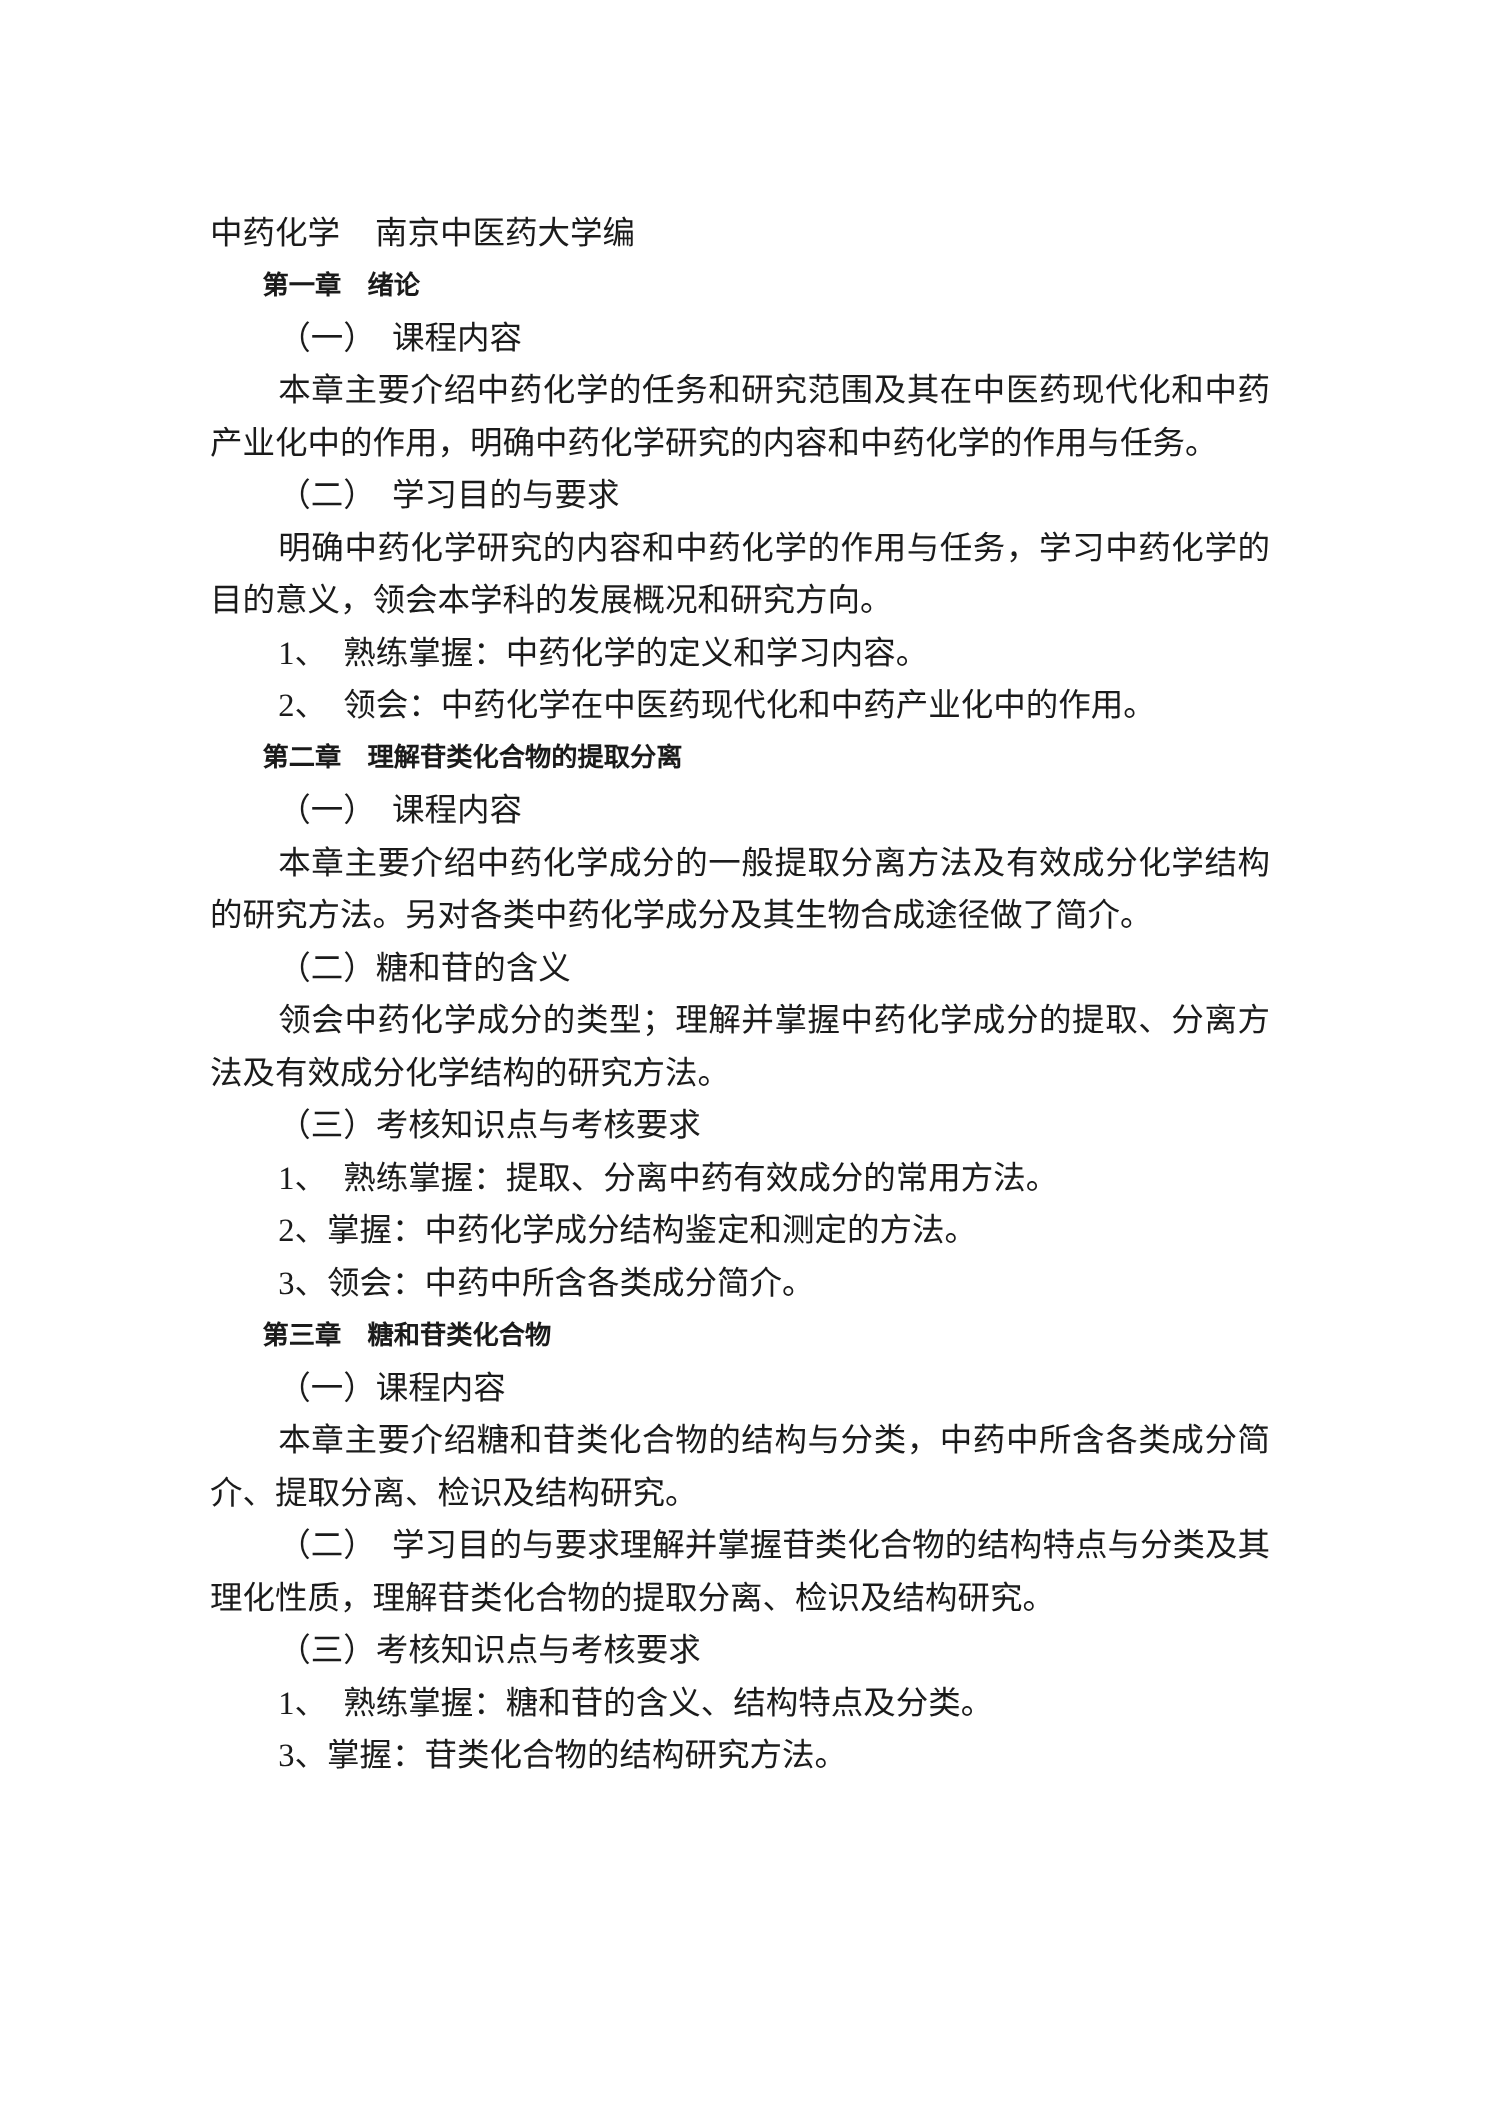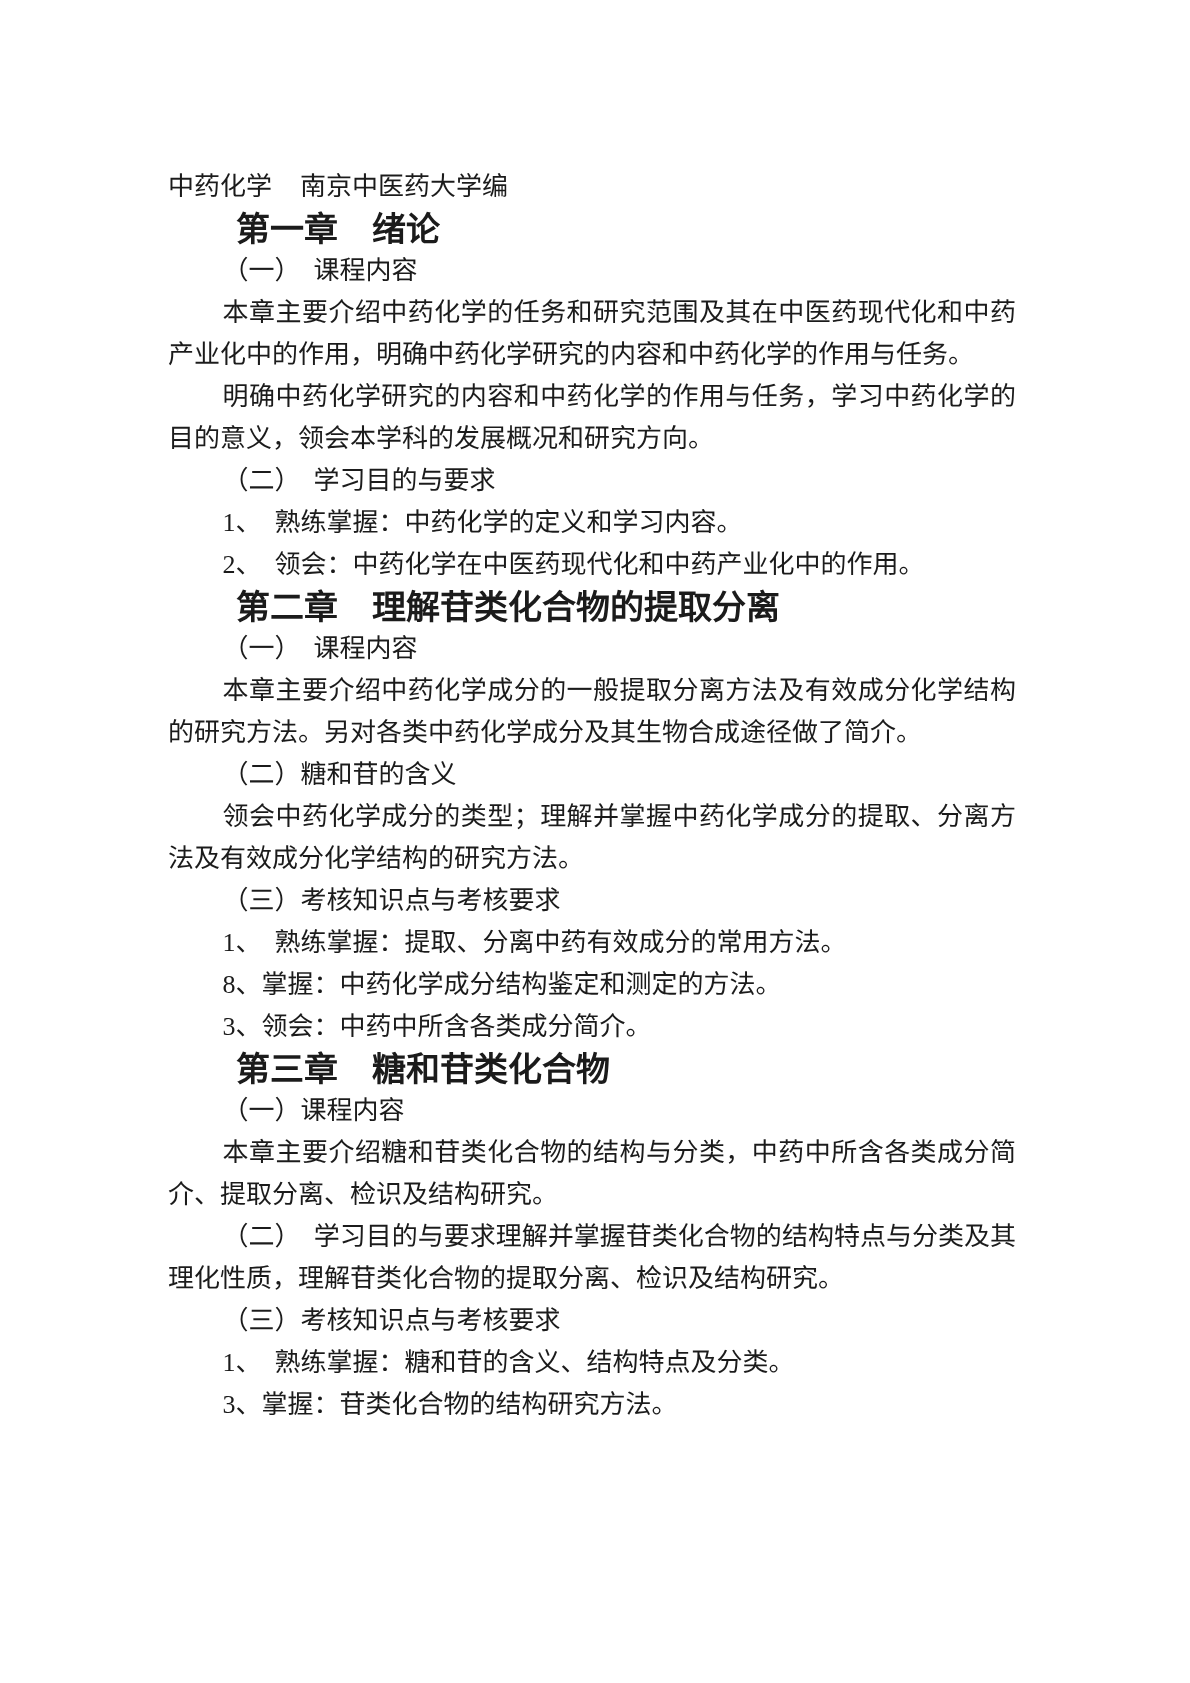--- a/index.html
+++ b/index.html
@@ -23,52 +23,52 @@
     margin: 0;
     font-size: 26px;
     line-height: 42px;
     text-align: justify;
     text-justify: inter-ideograph;
   }
   p.indent { text-indent: 2.1em; }
   p.chapter {
     font-family: "Liberation Sans", "DejaVu Sans", sans-serif;
     font-weight: 700;
-    font-size: 34px;
+    font-size: 21px;
     text-indent: 2em;
     text-align: left;
   }
   .doc-title { text-indent: 0; text-align: left; }
   .doc-title .editor { margin-left: 28px; }
 </style>
 </head>
 <body style="background: rgb(255, 255, 255); color: rgb(27, 27, 27);">
 
 <div class="page">
 
   <p class="doc-title">
     <span>中药化学</span><span class="editor">南京中医药大学编</span>
   </p>
 
   <p class="chapter">第一章　绪论</p>
   <p class="indent">（一）　课程内容</p>
   <p class="indent">本章主要介绍中药化学的任务和研究范围及其在中医药现代化和中药产业化中的作用，明确中药化学研究的内容和中药化学的作用与任务。</p>
+  <p class="indent">（二）　学习目的与要求</p>
   <p class="indent">明确中药化学研究的内容和中药化学的作用与任务，学习中药化学的目的意义，领会本学科的发展概况和研究方向。</p>
-  <p class="indent">（二）　学习目的与要求</p>
   <p class="indent">1、　熟练掌握：中药化学的定义和学习内容。</p>
   <p class="indent">2、　领会：中药化学在中医药现代化和中药产业化中的作用。</p>
 
   <p class="chapter">第二章　理解苷类化合物的提取分离</p>
   <p class="indent">（一）　课程内容</p>
   <p class="indent">本章主要介绍中药化学成分的一般提取分离方法及有效成分化学结构的研究方法。另对各类中药化学成分及其生物合成途径做了简介。</p>
   <p class="indent">（二）糖和苷的含义</p>
   <p class="indent">领会中药化学成分的类型；理解并掌握中药化学成分的提取、分离方法及有效成分化学结构的研究方法。</p>
   <p class="indent">（三）考核知识点与考核要求</p>
   <p class="indent">1、　熟练掌握：提取、分离中药有效成分的常用方法。</p>
-  <p class="indent">8、掌握：中药化学成分结构鉴定和测定的方法。</p>
+  <p class="indent">2、掌握：中药化学成分结构鉴定和测定的方法。</p>
   <p class="indent">3、领会：中药中所含各类成分简介。</p>
 
   <p class="chapter">第三章　糖和苷类化合物</p>
   <p class="indent">（一）课程内容</p>
   <p class="indent">本章主要介绍糖和苷类化合物的结构与分类，中药中所含各类成分简介、提取分离、检识及结构研究。</p>
   <p class="indent">（二）　学习目的与要求理解并掌握苷类化合物的结构特点与分类及其理化性质，理解苷类化合物的提取分离、检识及结构研究。</p>
   <p class="indent">（三）考核知识点与考核要求</p>
   <p class="indent">1、　熟练掌握：糖和苷的含义、结构特点及分类。</p>
   <p class="indent">3、掌握：苷类化合物的结构研究方法。</p>
 

